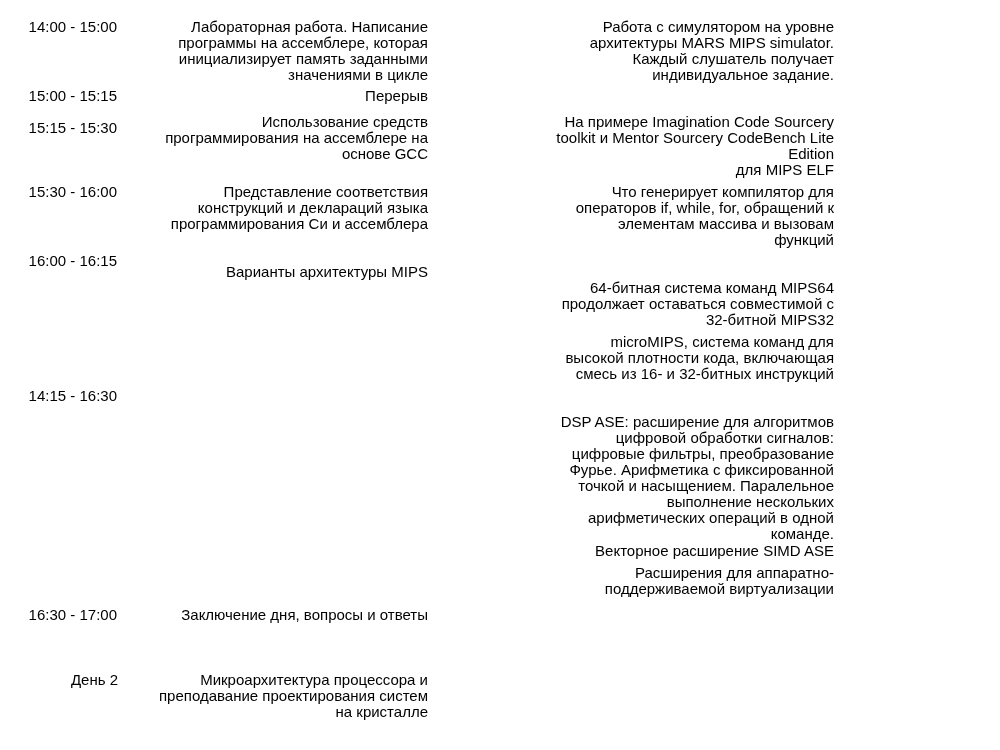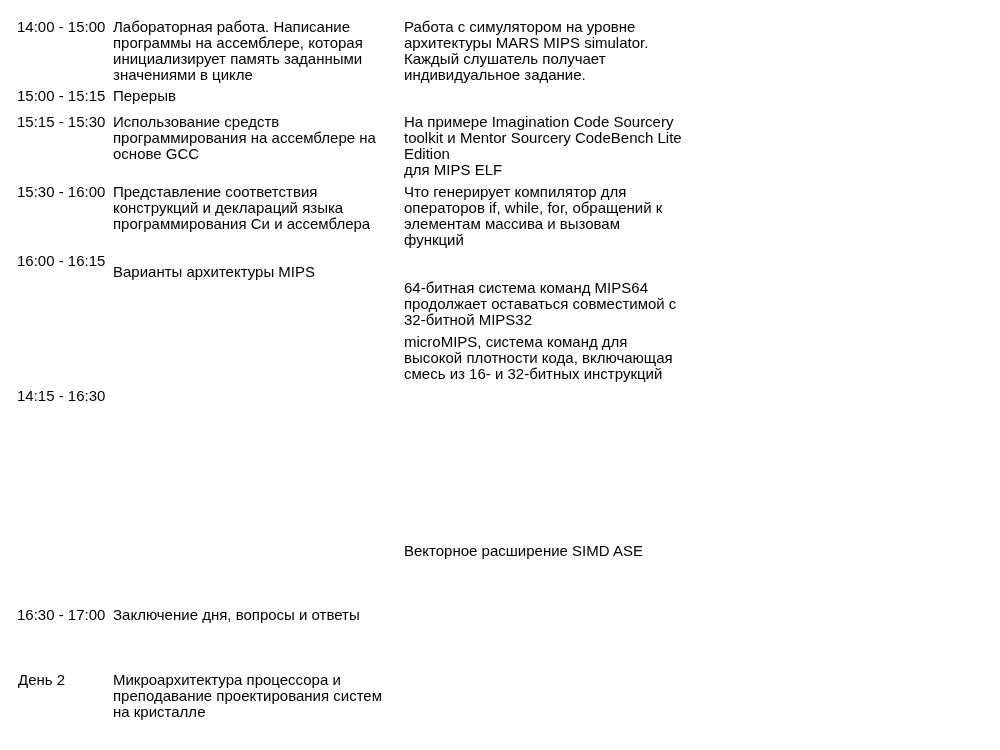--- a/index.html
+++ b/index.html
@@ -7,21 +7,21 @@
     position: relative;
     width: 1000px;
     height: 750px;
     background: #ffffff;
     font-family: "Liberation Sans", sans-serif;
     font-size: 15px;
     line-height: 16px;
     color: #000000;
     overflow: hidden;
   }
-  .cell { position: absolute; white-space: pre-line; }
+  .cell { position: absolute; white-space: pre-line; text-align: right; }
   .time  { left: 17px;  width: 100px; white-space: nowrap; }
   .topic { left: 113px; width: 315px; }
   .desc  { left: 404px; width: 430px; }
   .daylb { left: 18px;  width: 100px; white-space: nowrap; }
 </style>
 </head>
 <body>
 
 <div class="page">
 
@@ -31,21 +31,21 @@
 инициализирует память заданными
 значениями в цикле</div>
   <div class="cell desc" style="top:19px">Работа с симулятором на уровне
 архитектуры MARS MIPS simulator.
 Каждый слушатель получает
 индивидуальное задание.</div>
 
   <div class="cell time" style="top:88px">15:00 - 15:15</div>
   <div class="cell topic" style="top:88px">Перерыв</div>
 
-  <div class="cell time" style="top:114px">15:15 - 15:30</div>
+  <div class="cell time" style="top:120px">15:15 - 15:30</div>
   <div class="cell topic" style="top:114px">Использование средств
 программирования на ассемблере на
 основе GCC</div>
   <div class="cell desc" style="top:114px">На примере Imagination Code Sourcery
 toolkit и Mentor Sourcery CodeBench Lite
 Edition
 для MIPS ELF</div>
 
   <div class="cell time" style="top:184px">15:30 - 16:00</div>
   <div class="cell desc" style="top:184px">Что генерирует компилятор для
@@ -59,21 +59,31 @@
   <div class="cell time" style="top:253px">16:00 - 16:15</div>
   <div class="cell topic" style="top:264px">Варианты архитектуры MIPS</div>
   <div class="cell desc" style="top:280px">64-битная система команд MIPS64
 продолжает оставаться совместимой с
 32-битной MIPS32</div>
   <div class="cell desc" style="top:334px">microMIPS, система команд для
 высокой плотности кода, включающая
 смесь из 16- и 32-битных инструкций</div>
 
   <div class="cell time" style="top:388px">14:15 - 16:30</div>
+  <div class="cell desc" style="top:414px">DSP ASE: расширение для алгоритмов
+цифровой обработки сигналов:
+цифровые фильтры, преобразование
+Фурье. Арифметика с фиксированной
+точкой и насыщением. Паралельное
+выполнение нескольких
+арифметических операций в одной
+команде.</div>
   <div class="cell desc" style="top:543px">Векторное расширение SIMD ASE</div>
+  <div class="cell desc" style="top:565px">Расширения для аппаратно-
+поддерживаемой виртуализации</div>
 
   <div class="cell time" style="top:607px">16:30 - 17:00</div>
   <div class="cell topic" style="top:607px">Заключение дня, вопросы и ответы</div>
 
   <div class="cell daylb" style="top:672px">День 2</div>
   <div class="cell topic" style="top:672px">Микроархитектура процессора и
 преподавание проектирования систем
 на кристалле</div>
 
 </div>

